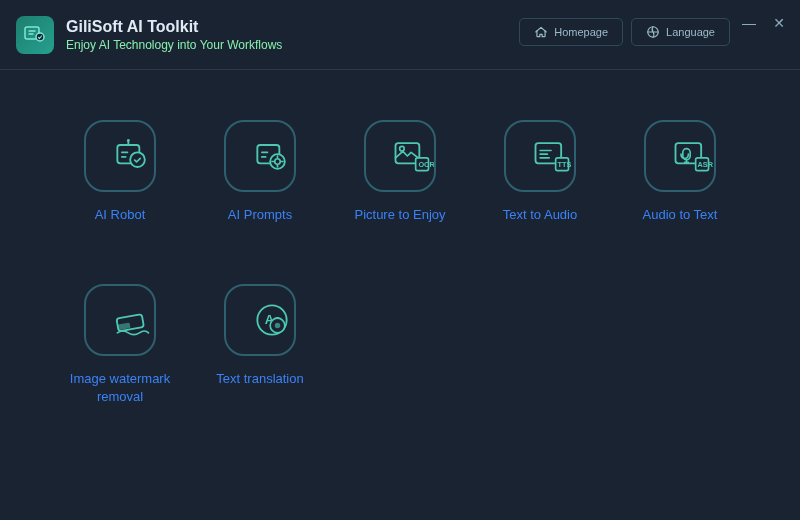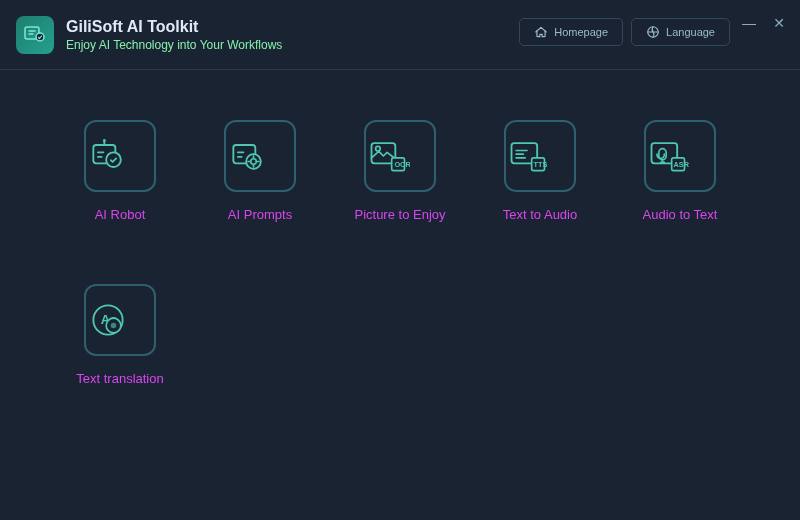--- a/index.html
+++ b/index.html
@@ -117,36 +117,36 @@
       cursor: pointer;
       padding: 10px 8px;
       border-radius: 8px;
       transition: background 0.2s;
     }
 
     .tool-icon-box {
       width: 72px;
       height: 72px;
       border: 2px solid #2e6070;
-      border-radius: 12px;
-      display: flex;
-      align-items: center;
-      justify-content: flex-start;
+      border-radius: 20px;
+      display: flex;
+      align-items: center;
+      justify-content: flex-end;
       margin-bottom: 14px;
       background: transparent;
     }
 
     .tool-icon-box svg {
       width: 44px;
       height: 44px;
     }
 
     .tool-label {
       font-size: 13px;
-      color: #d946ef;
+      color: #3b82f6;
       text-align: center;
       line-height: 1.4;
     }
   </style>
 </head>
 <body>
 
 <div class="title-bar">
   <div class="app-logo">
     <svg viewBox="0 0 24 24" fill="none" xmlns="http://www.w3.org/2000/svg">
@@ -254,20 +254,32 @@
             <text x="30" y="36" font-size="8" fill="#4ec9b0" font-family="Arial" font-weight="bold">ASR</text>
           </svg>
         </div>
         <span class="tool-label">Audio to Text</span>
       </div>
 
     </div>
 
     <div class="tool-row">
 
+      <div class="tool-item">
+        <div class="tool-icon-box">
+          <svg viewBox="0 0 48 48" fill="none" xmlns="http://www.w3.org/2000/svg">
+
+            <rect x="8" y="20" width="28" height="14" rx="3" stroke="#4ec9b0" stroke-width="2" fill="none" transform="rotate(-10 22 27)"></rect>
+            <rect x="8" y="28" width="14" height="6" rx="1.5" fill="#4ec9b0" opacity="0.5" transform="rotate(-10 15 31)"></rect>
+
+            <path d="M8 38 Q14 34 20 38 Q26 42 32 38 Q38 34 42 38" stroke="#4ec9b0" stroke-width="1.8" stroke-linecap="round" fill="none"></path>
+          </svg>
+        </div>
+        <span class="tool-label">Image watermark removal</span>
+      </div>
 
       <div class="tool-item">
         <div class="tool-icon-box">
           <svg viewBox="0 0 48 48" fill="none" xmlns="http://www.w3.org/2000/svg">
             <circle cx="24" cy="24" r="16" stroke="#4ec9b0" stroke-width="2" fill="none"></circle>
             <text x="16" y="28" font-size="14" fill="#4ec9b0" font-family="Arial" font-weight="bold">Aa</text>
             <circle cx="30" cy="30" r="8" fill="#1a2332" stroke="#4ec9b0" stroke-width="1.8"></circle>
             <circle cx="30" cy="30" r="3" fill="#4ec9b0" opacity="0.6"></circle>
           </svg>
         </div>

